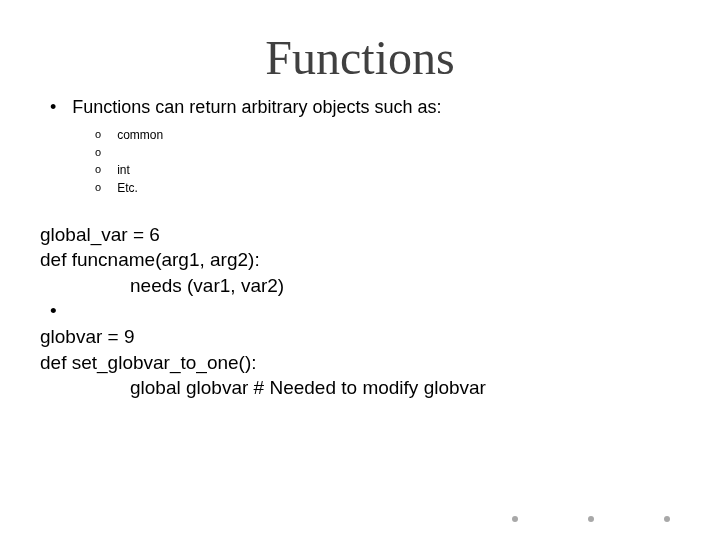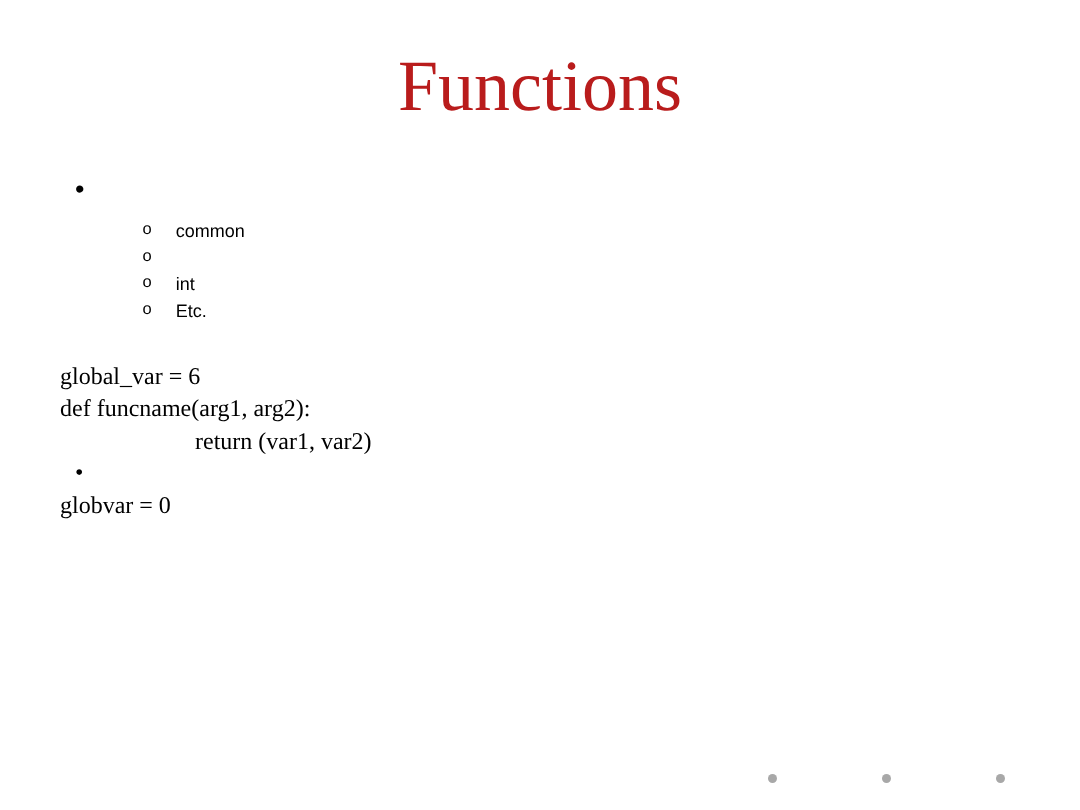--- a/index.html
+++ b/index.html
@@ -9,22 +9,22 @@
       background: #ffffff;
       font-family: Arial, sans-serif;
       color: #000000;
       padding: 30px 40px;
       position: relative;
     }
     .title {
       font-family: Georgia, 'Times New Roman', serif;
       font-size: 48px;
       text-align: center;
-      color: #b91c1c;
-      margin-bottom: 31px;
+      color: #404040;
+      margin-bottom: 12px;
       font-weight: normal;
     }
     .bullet-section {
       margin-bottom: 25px;
     }
     .bullet-main {
       font-size: 18px;
       font-family: Arial, sans-serif;
       display: flex;
       align-items: flex-start;
@@ -43,22 +43,22 @@
       font-family: Arial, sans-serif;
       display: flex;
       align-items: flex-start;
       line-height: 1.5;
     }
     .sub-marker {
       margin-right: 16px;
       font-size: 11px;
     }
     .body-text {
-      font-size: 16px;
-      font-family: Liberation Serif, serif;
+      font-size: 19px;
+      font-family: Liberation Sans, sans-serif;
       line-height: 1.35;
     }
     .body-line {
       display: block;
     }
     .indent-1 {
       padding-left: 90px;
     }
     .bullet-line {
       display: flex;
@@ -83,20 +83,21 @@
     }
   </style>
 </head>
 <body>
 
 <h1 class="title">Functions</h1>
 
 <div class="bullet-section">
   <div class="bullet-main">
     <span class="bullet-dot">•</span>
+    <span>Functions can return arbitrary objects such as:</span>
   </div>
   <div class="sub-list">
     <div class="sub-item">
       <span class="sub-marker">o</span>
       <span>common</span>
     </div>
     <div class="sub-item">
       <span class="sub-marker">o</span>
     </div>
     <div class="sub-item">
@@ -106,24 +107,26 @@
     <div class="sub-item">
       <span class="sub-marker">o</span>
       <span>Etc.</span>
     </div>
   </div>
 </div>
 
 <div class="body-text">
   <span class="body-line">global_var = 6</span>
   <span class="body-line">def funcname(arg1, arg2):</span>
-  <span class="body-line indent-1">return (var1, var2)</span>
+  <span class="body-line indent-1">needs (var1, var2)</span>
   <div class="bullet-line">
     <span class="bullet-line-dot">•</span>
   </div>
-  <span class="body-line">globvar = 0</span>
+  <span class="body-line">globvar = 9</span>
+  <span class="body-line">def set_globvar_to_one():</span>
+  <span class="body-line indent-1">global globvar # Needed to modify globvar</span>
 </div>
 
 <div class="footer-dots">
   <div class="footer-dot"></div>
   <div class="footer-dot"></div>
   <div class="footer-dot"></div>
 </div>
 
 </body></html>

